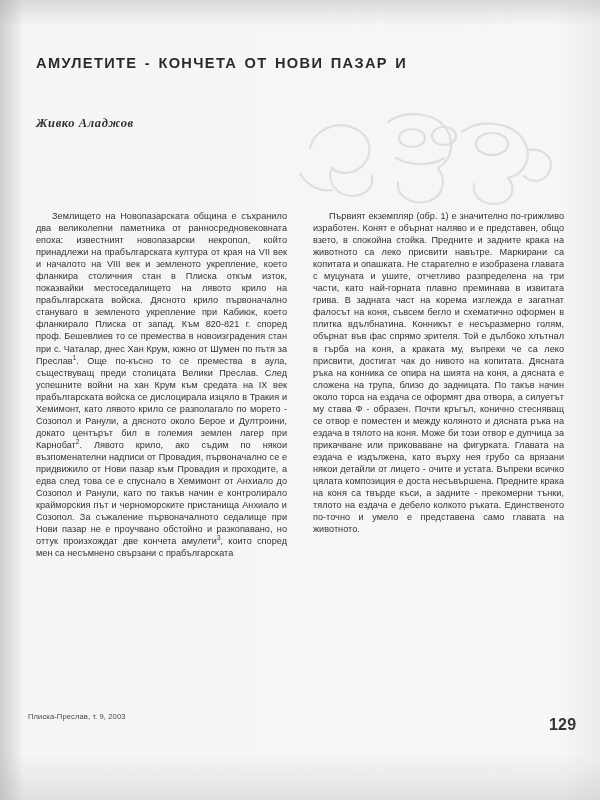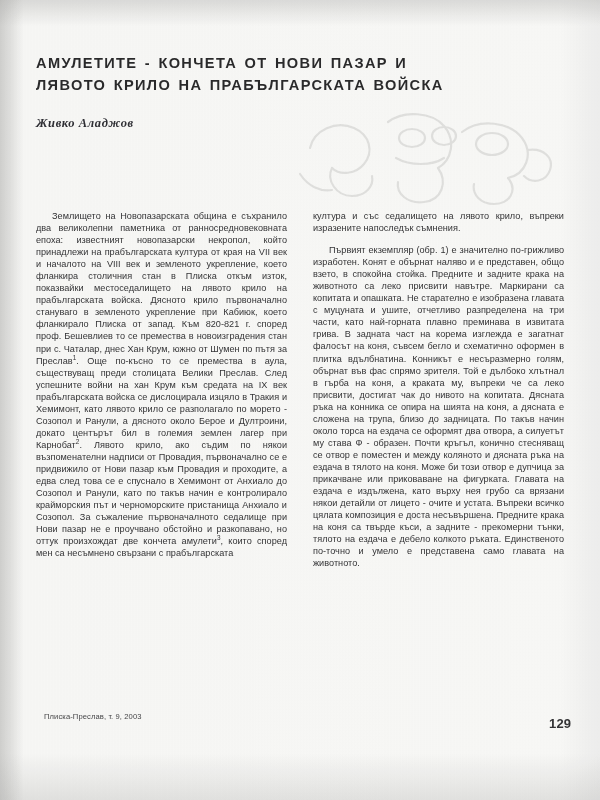--- a/index.html
+++ b/index.html
@@ -130,42 +130,42 @@
 
   sup {
     font-size: 6.4px;
     vertical-align: super;
     line-height: 0;
   }
 
   
   .footer-source {
     position: absolute;
-    left: 44px;
+    left: 28px;
     top: 712px;
     font-family: "Liberation Sans", sans-serif;
     font-size: 7.6px;
     color: #3a3a3c;
     letter-spacing: .1px;
   }
   .footer-rule {
     position: absolute;
     left: 36px;
     top: 706px;
     width: 528px;
     height: 1px;
     background: rgba(0,0,0,0.0);
   }
   .page-number {
     position: absolute;
     left: 549px;
     top: 716px;
     font-family: "Liberation Sans", sans-serif;
     font-weight: bold;
-    font-size: 13px;
+    font-size: 16px;
     color: #2a2a2c;
     letter-spacing: .2px;
   }
 
   
   .softening {
     position: absolute;
     inset: 0;
     pointer-events: none;
     background: rgba(255,255,255,0.05);
@@ -195,34 +195,32 @@
         <path d="M8 70 C16 82, 28 88, 40 86"></path>
       </g>
     </svg>
   </div>
 
   <div class="content">
 
     <div class="title-block">
       <h1 class="doc-title">
         <span>АМУЛЕТИТЕ - КОНЧЕТА ОТ НОВИ ПАЗАР И</span><br>
-        <span>ЛЯВОТО КРИЛО НА ПРАБЪЛГАРСКАТА ВОЙСКА</span>
       </h1>
     </div>
 
     <div class="author">Живко Аладжов</div>
 
     <div class="columns">
 
       <div class="col">
         <p class="indent"><span>Землището на Новопазарската община е съхранило два великолепни паметника от ранносредновековната епоха: известният новопазарски некропол, който принадлежи на прабългарската култура от края на VII век и началото на VIII век и земленото укрепление, което фланкира столичния стан в Плиска откъм изток, показвайки местоседалището на лявото крило на прабългарската войска. Дясното крило първоначално стануваго в земленото укрепление при Кабиюк, което фланкирало Плиска от запад. Към 820-821 г. според проф. Бешевлиев то се премества в новоизградения стан при с. Чаталар, днес Хан Крум, южно от Шумен по пътя за Преслав</span><sup>1</sup><span>. Още по-късно то се премества в аула, съществуващ преди столицата Велики Преслав. След успешните войни на хан Крум към средата на IX век прабългарската войска се дислоцирала изцяло в Тракия и Хемимонт, като лявото крило се разполагало по морето - Созопол и Ранули, а дясното около Берое и Дултроини, докато центърът бил в големия землен лагер при Карнобат</span><sup>2</sup><span>. Лявото крило, ако съдим по някои възпоменателни надписи от Провадия, първоначално се е придвижило от Нови пазар към Провадия и проходите, а едва след това се е спуснало в Хемимонт от Анхиало до Созопол и Ранули, като по такъв начин е контролирало крайморския път и черноморските пристанища Анхиало и Созопол. За съжаление първоначалното седалище при Нови пазар не е проучвано обстойно и разкопавано, но оттук произхождат две кончета амулети</span><sup>3</sup><span>, които според мен са несъмнено свързани с прабългарската</span></p>
       </div>
 
       <div class="col">
-        <p>култура и със седалището на лявото крило, въпреки изразените напоследък съмнения.</p>
         <p class="indent">Първият екземпляр (обр. 1) е значително по-грижливо изработен. Конят е обърнат наляво и е представен, общо взето, в спокойна стойка. Предните и задните крака на животното са леко присвити навътре. Маркирани са копитата и опашката. Не старателно е изобразена главата с муцуната и ушите, отчетливо разпределена на три части, като най-горната плавно преминава в извитата грива. В задната част на корема изглежда е загатнат фалосът на коня, съвсем бегло и схематично оформен в плитка вдълбнатина. Конникът е несъразмерно голям, обърнат във фас спрямо зрителя. Той е дълбоко хлътнал в гърба на коня, а краката му, въпреки че са леко присвити, достигат чак до нивото на копитата. Дясната ръка на конника се опира на шията на коня, а дясната е сложена на трупа, близо до задницата. По такъв начин около торса на ездача се оформят два отвора, а силуетът му става Ф - образен. Почти кръгъл, конично стесняващ се отвор е поместен и между коляното и дясната ръка на ездача в тялото на коня. Може би този отвор е дупчица за прикачване или приковаване на фигурката. Главата на ездача е издължена, като върху нея грубо са врязани някои детайли от лицето - очите и устата. Въпреки всичко цялата композиция е доста несъвършена. Предните крака на коня са твърде къси, а задните - прекомерни тънки, тялото на ездача е дебело колкото ръката. Единственото по-точно и умело е представена само главата на животното.</p>
       </div>
 
     </div>
 
     <div class="footer-rule"></div>
     <div class="footer-source">Плиска-Преслав, т. 9, 2003</div>
     <div class="page-number">129</div>
 
   </div>

